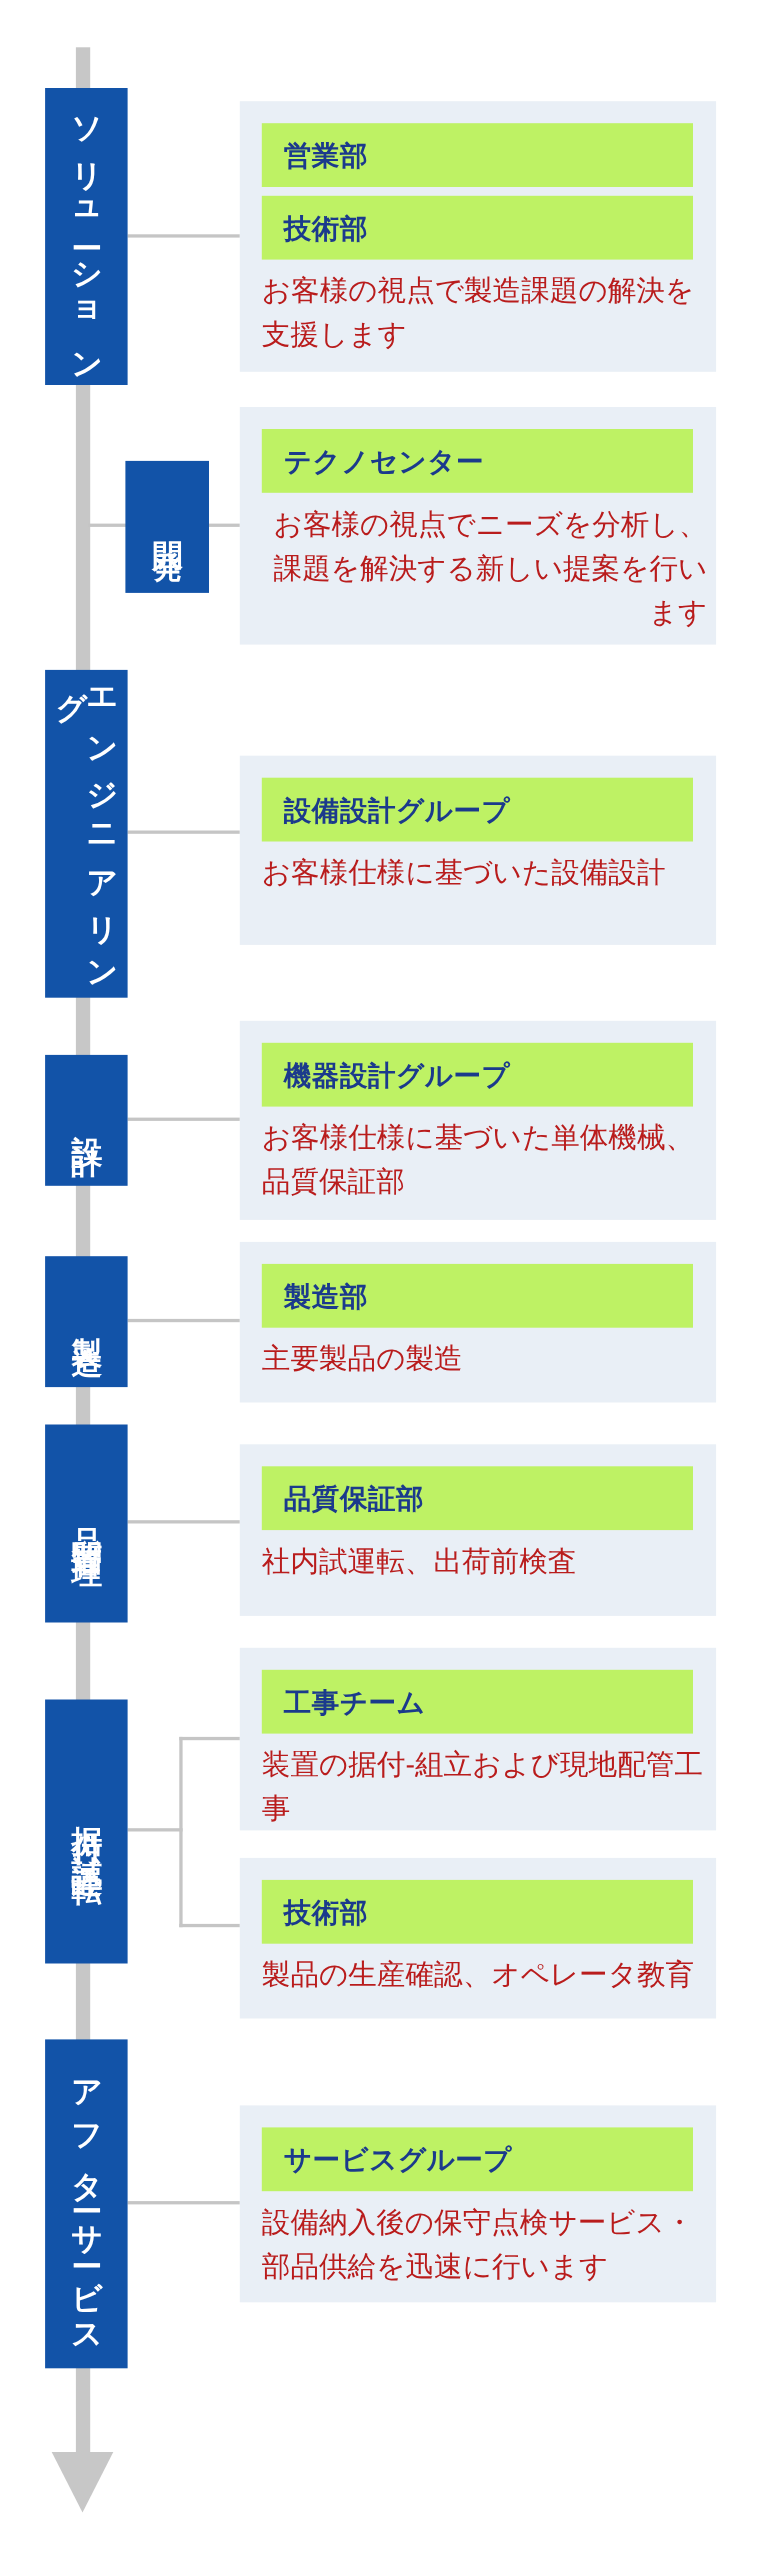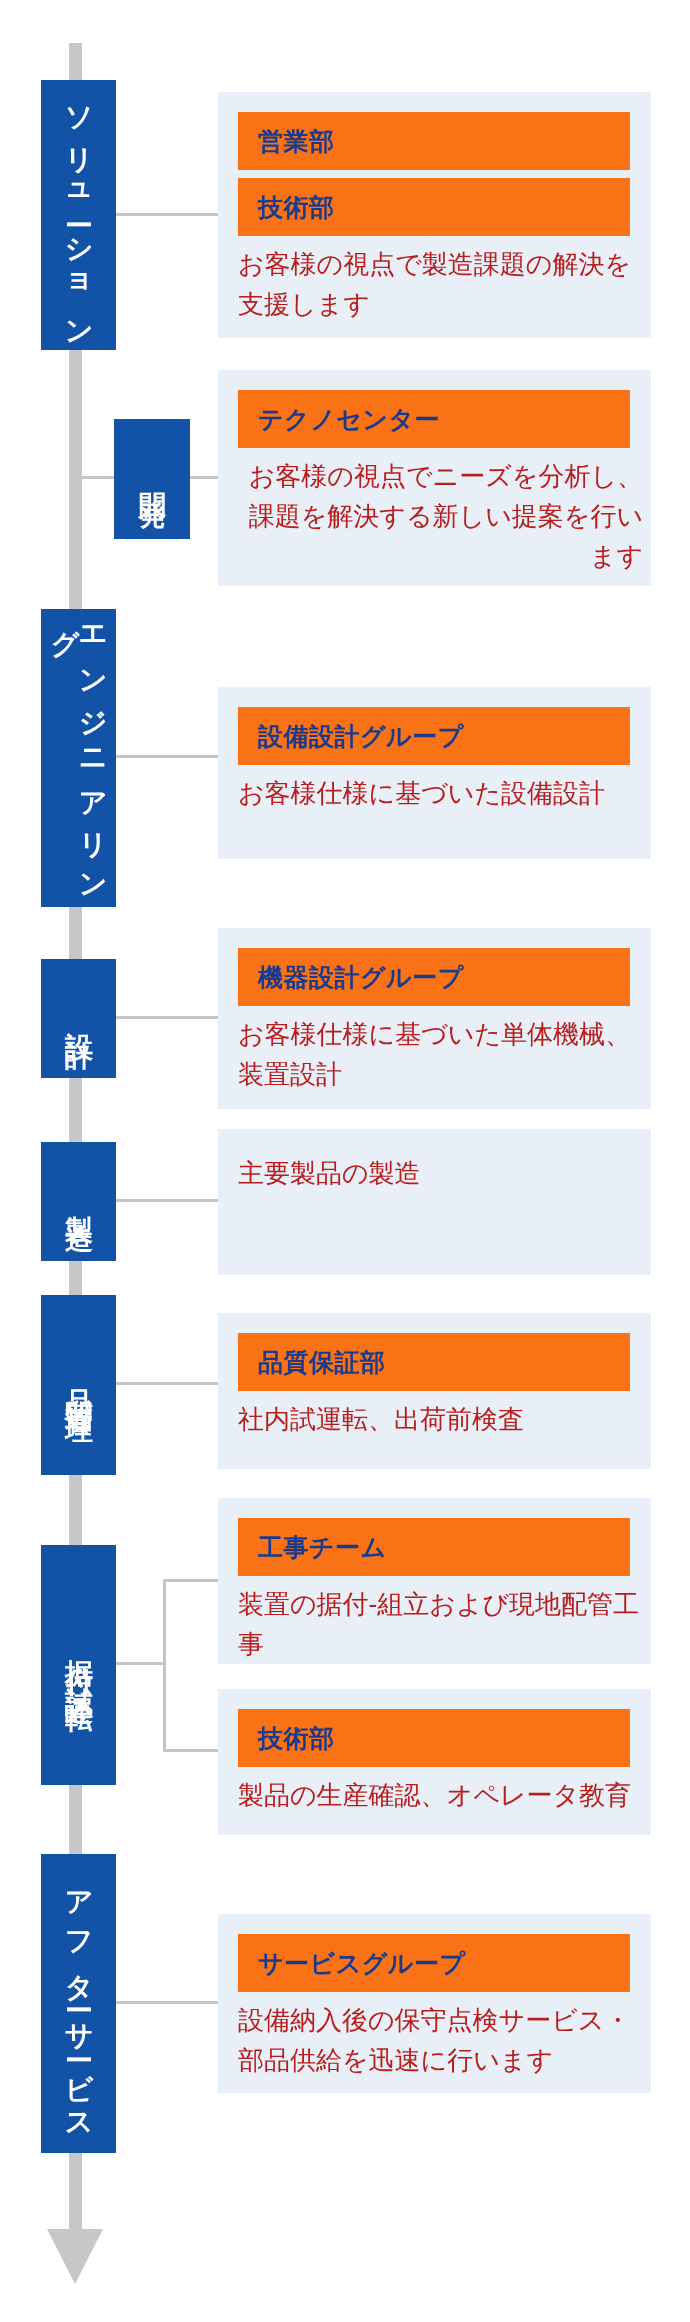--- a/index.html
+++ b/index.html
@@ -40,21 +40,21 @@
     letter-spacing:0.32em; line-height:1;
   }
   .stage.offset { left:114px; width:76px; }
   
   .panel {
     position:absolute; left:218px; width:433px;
     background:#e9eff6; z-index:2;
     box-sizing:border-box; padding:20px 0 0 20px;
   }
   .dept {
-    width:392px; height:58px; background:#f97316;
+    width:392px; height:58px; background:#bef264;
     display:flex; align-items:center;
     box-sizing:border-box; padding-left:20px;
     margin-bottom:8px;
   }
   .dept .dept-name {
     color:#1b3a8c; font-size:25px; font-weight:700;
     letter-spacing:0.02em;
   }
   .desc {
     margin-top:4px; width:405px;
@@ -129,24 +129,27 @@
     <div class="dept">
       <span class="dept-name">設備設計グループ</span>
     </div>
     <div class="desc">お客様仕様に基づいた設備設計</div>
   </div>
 
   <div class="panel" style="top:928px; height:181px;">
     <div class="dept">
       <span class="dept-name">機器設計グループ</span>
     </div>
-    <div class="desc">お客様仕様に基づいた単体機械、装置設計</div>
+    <div class="desc">お客様仕様に基づいた単体機械、品質保証部</div>
   </div>
 
   <div class="panel" style="top:1129px; height:146px;">
+    <div class="dept">
+      <span class="dept-name">製造部</span>
+    </div>
     <div class="desc">主要製品の製造</div>
   </div>
 
   <div class="panel" style="top:1313px; height:156px;">
     <div class="dept">
       <span class="dept-name">品質保証部</span>
     </div>
     <div class="desc">社内試運転、出荷前検査</div>
   </div>
 

